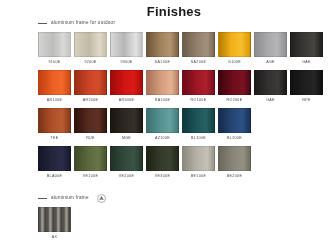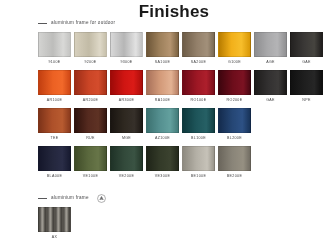--- a/index.html
+++ b/index.html
@@ -11,21 +11,21 @@
     width: 336px;
     height: 252px;
     font-family: "Liberation Sans", sans-serif;
     color: #231f20;
     overflow: hidden;
     position: relative;
   }
 
   .page-title {
     text-align: center;
-    font-size: 17px;
+    font-size: 13px;
     font-weight: 700;
     letter-spacing: 0.2px;
     color: #1a1a1a;
     margin: 5px 0 0 12px;
     line-height: 14px;
   }
 
   .section {
     position: absolute;
     left: 38px;

